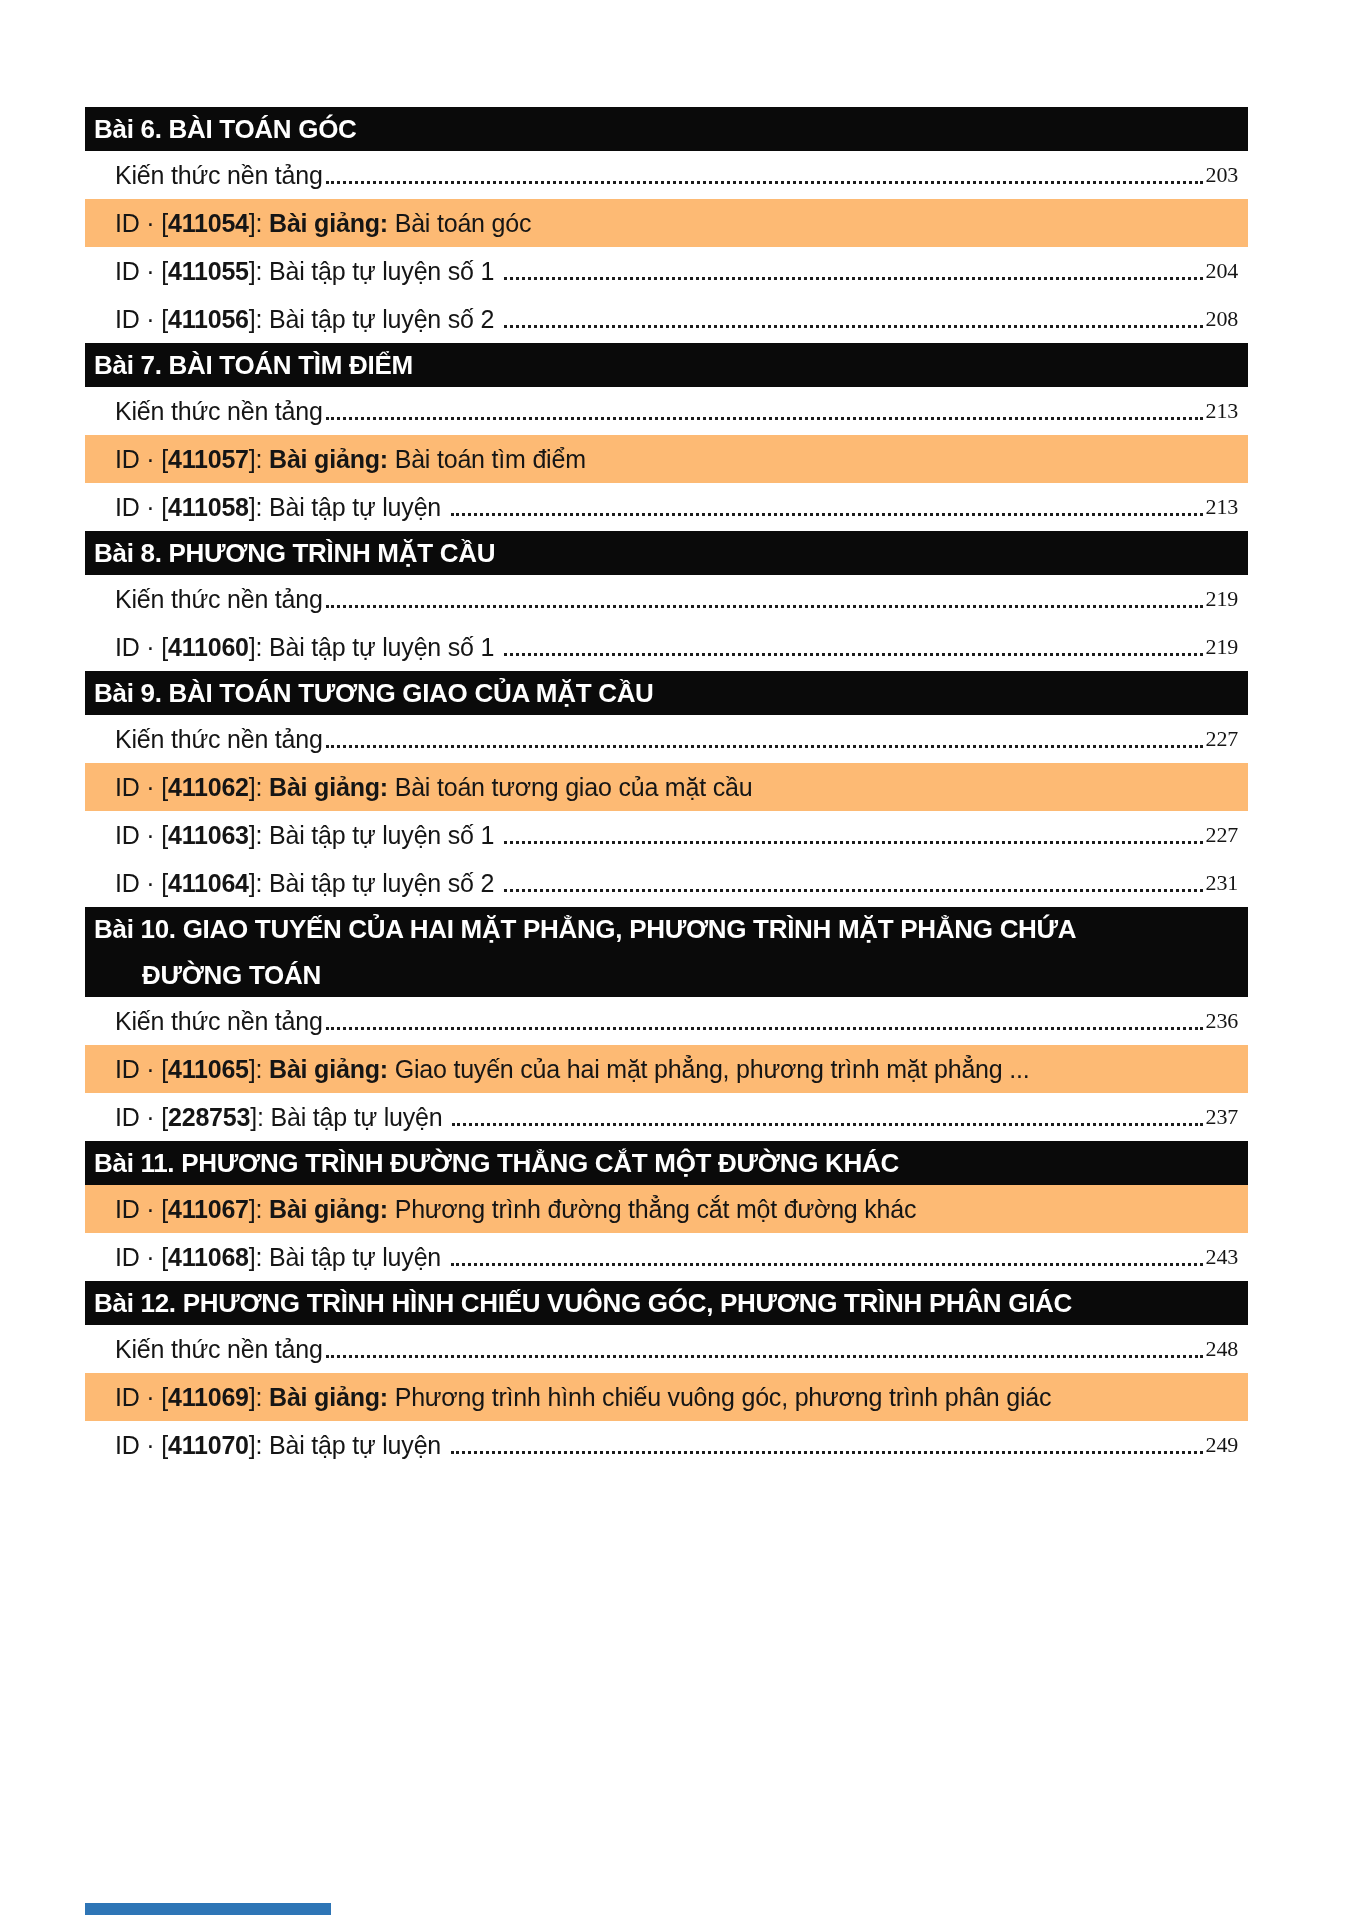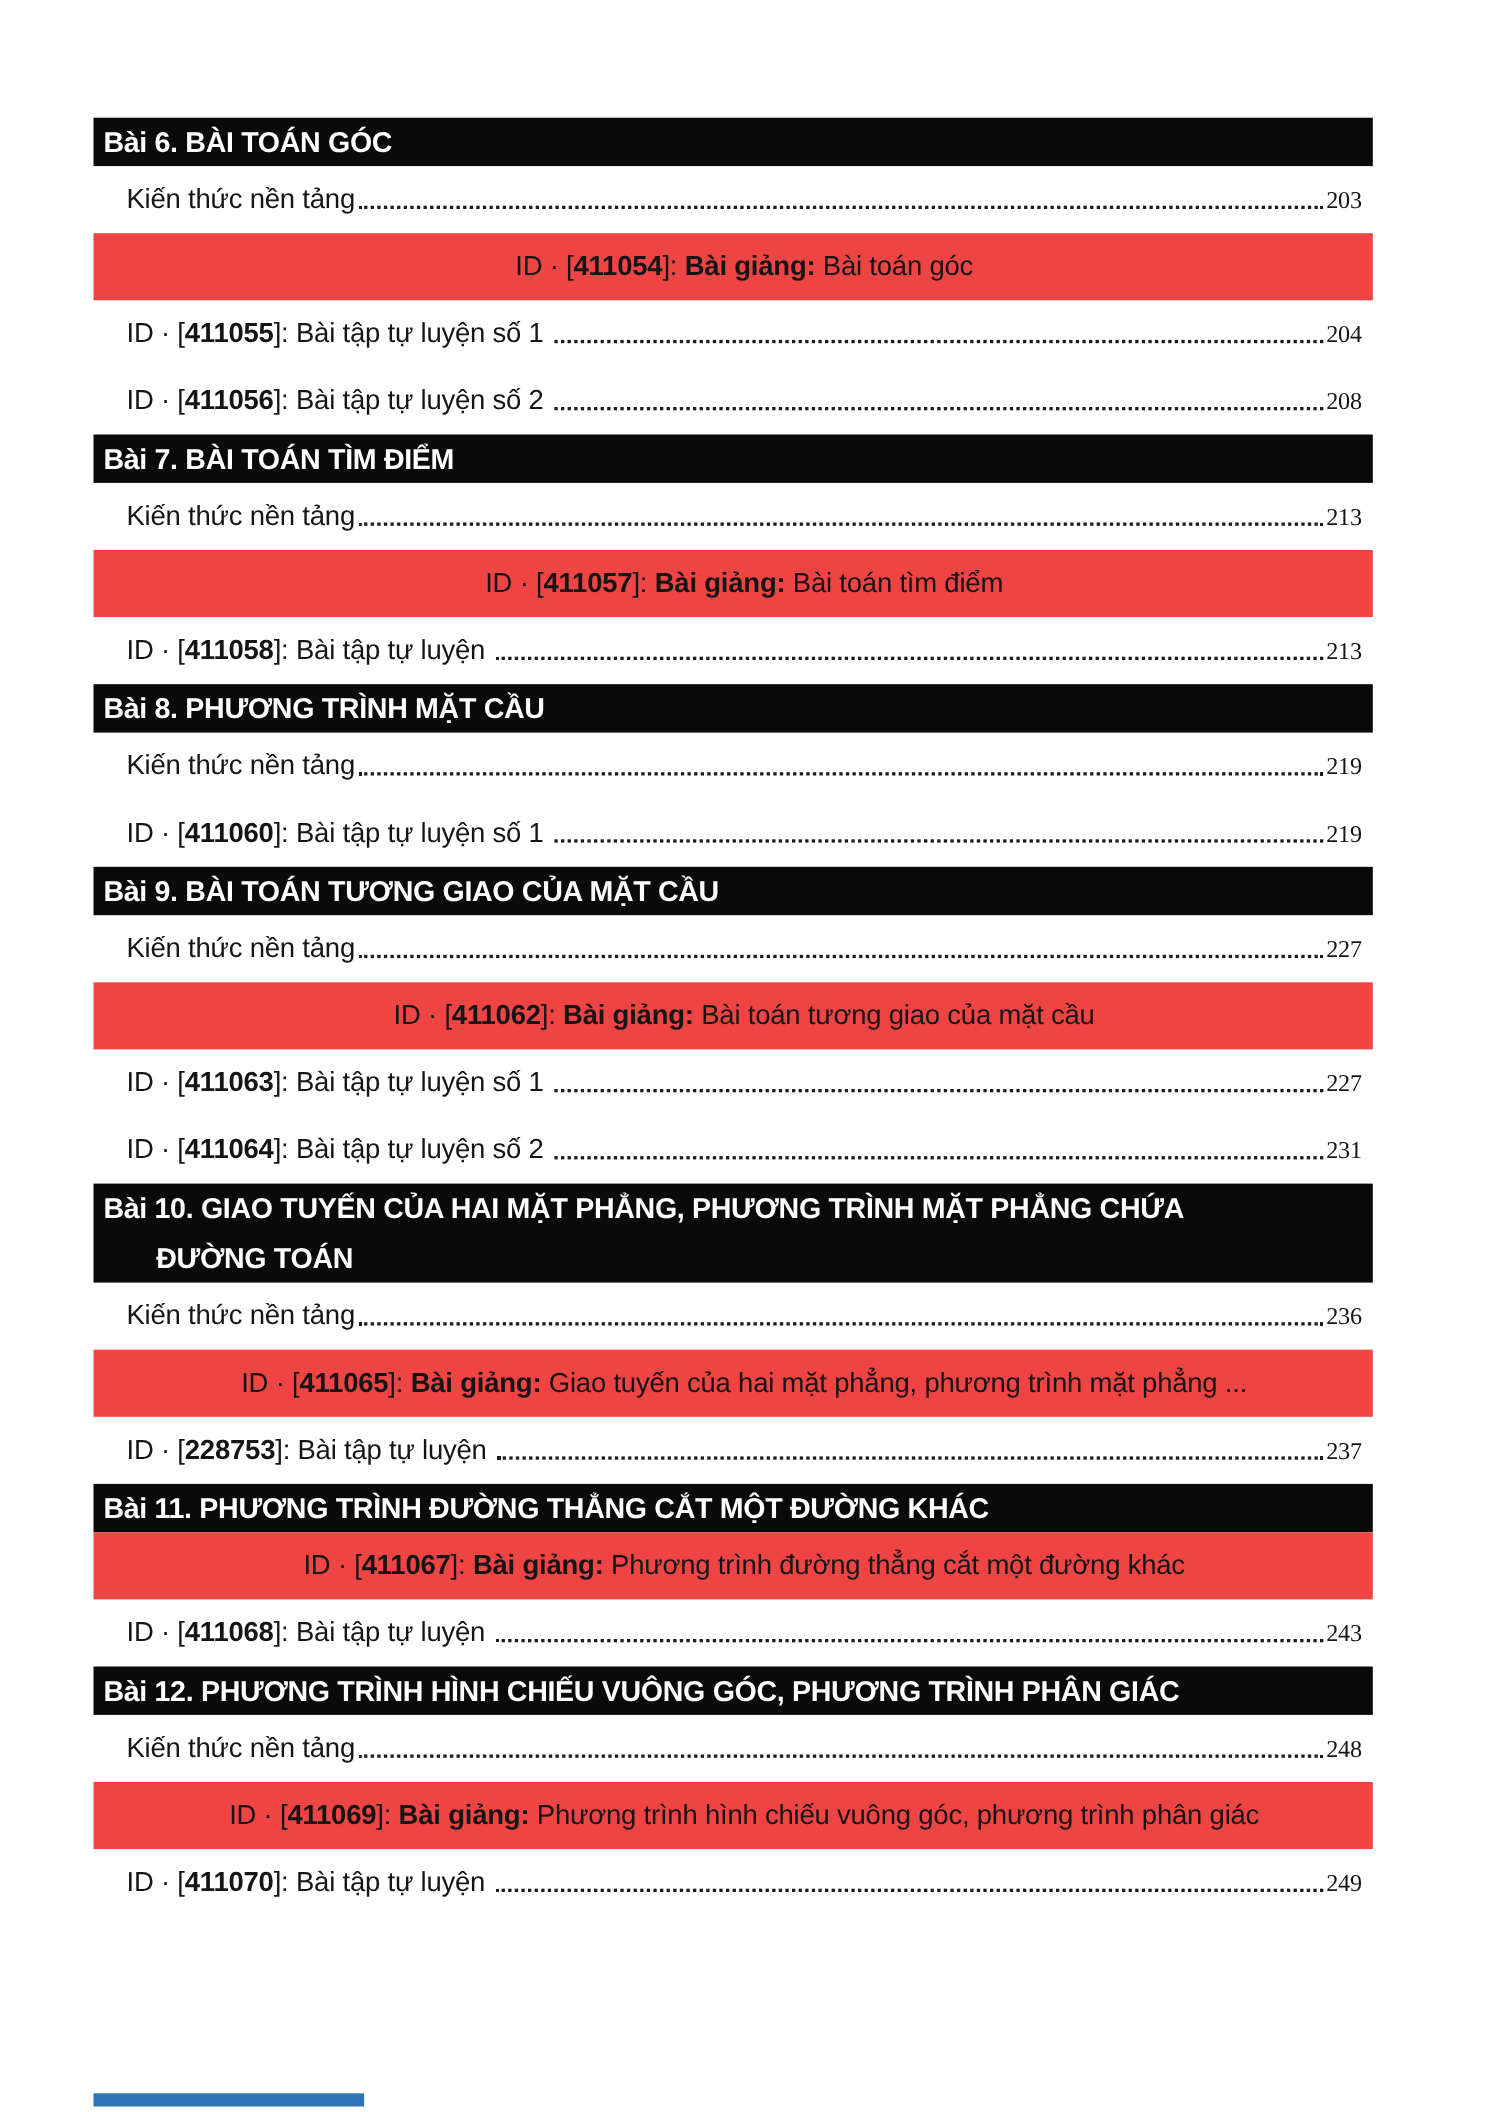--- a/index.html
+++ b/index.html
@@ -25,29 +25,28 @@
     font-size: 26px;
     line-height: 30px;
     padding: 7px 10px 7px 9px;
     letter-spacing: -0.3px;
   }
   .sec-header .line1 { display: block; }
   .sec-header .line2 { display: block; padding-left: 48px; margin-top: 16px; }
   .row {
     display: flex;
     align-items: center;
-    height: 61px;
+    height: 48px;
     box-sizing: border-box;
     padding: 0 10px 0 30px;
     font-size: 25px;
     letter-spacing: -0.2px;
     white-space: pre;
-    justify-content: center;
   }
-  .row.gray { background: #ef4444; }
+  .row.gray { background: #fdba74; }
   .row .label { white-space: pre; }
   .row .b { font-weight: 700; }
   .leader {
     flex: 1 1 auto;
     height: 0;
     border-bottom: 3px dotted #1c1c1c;
     margin: 0 3px;
     align-self: center;
     transform: translateY(7px);
     min-width: 12px;

